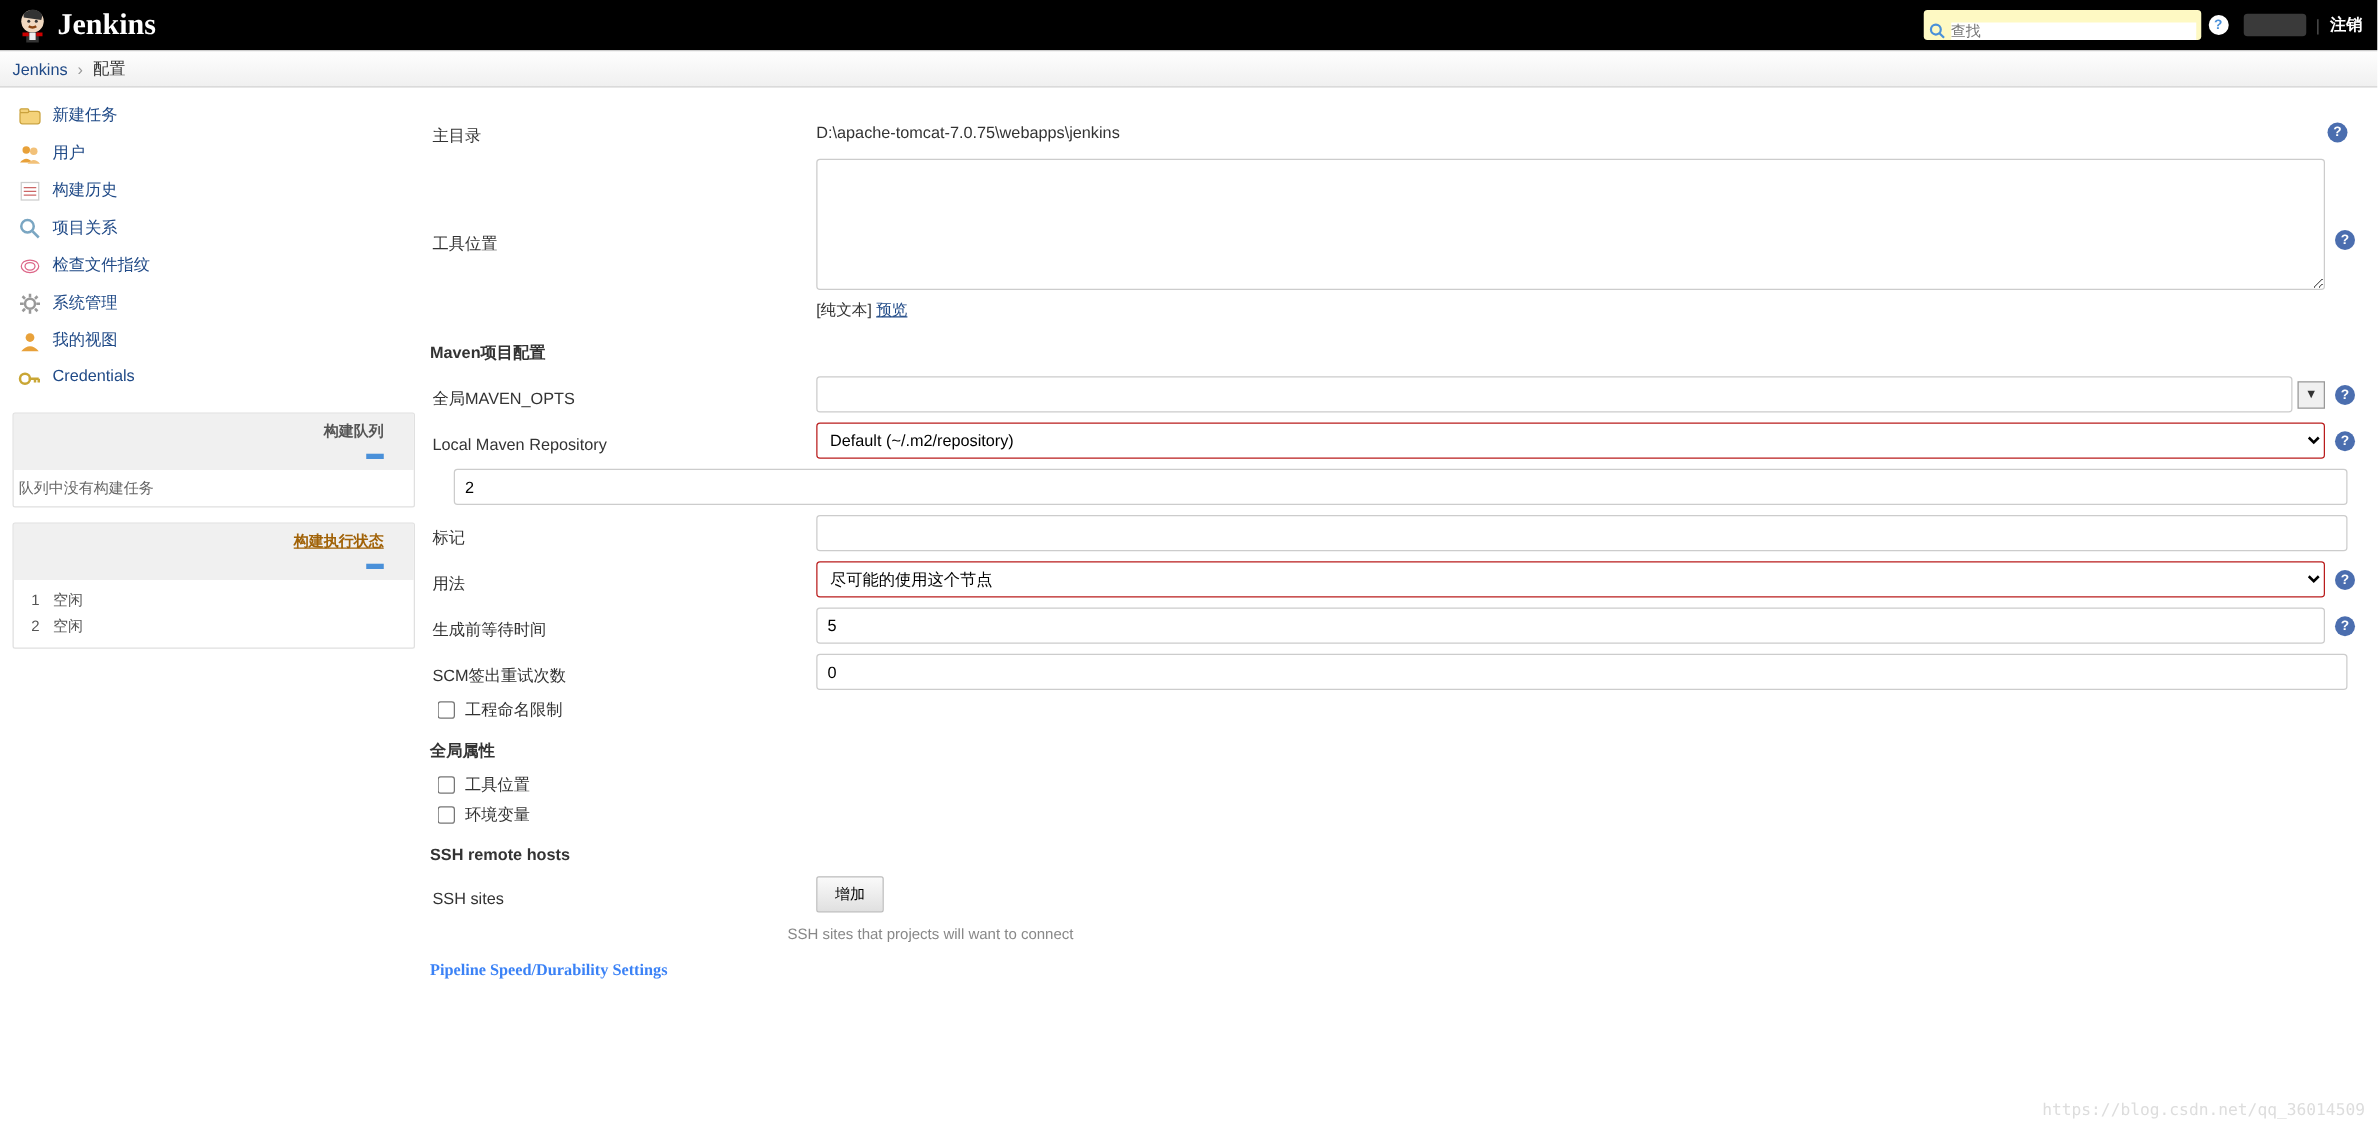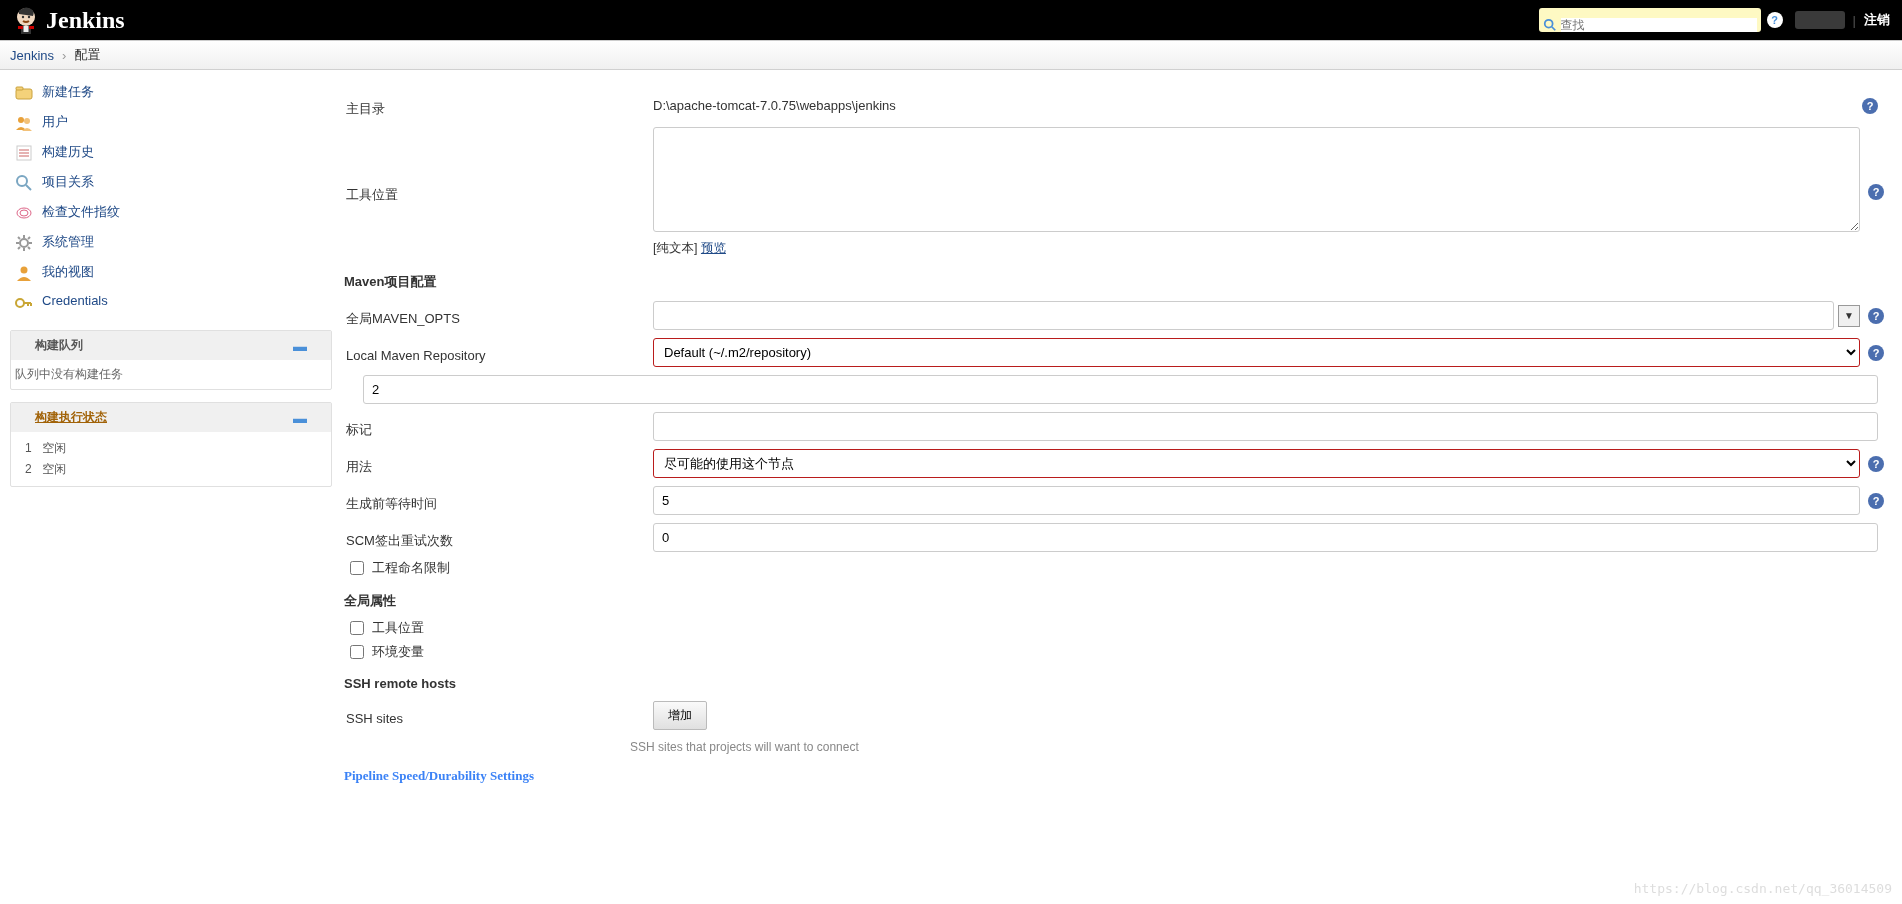--- a/index.html
+++ b/index.html
@@ -30,21 +30,21 @@
 #side { width:340px; padding:8px 8px 8px 10px; }
 #main { flex:1; padding:18px 18px 20px 0; max-width:100%; }
 
 
 .nav-item { display:flex; align-items:flex-start; gap:8px; padding:5px 4px; cursor:pointer; font-size:13px; }
 .nav-item a { color:#204a87; }
 .nav-icon { width:20px; height:20px; display:inline-flex; align-items:center; justify-content:center; }
 
 
 .side-panel { margin-top:12px; border:1px solid #e0e0e0; border-radius:2px; }
-.panel-head { background:#f0f0f0; padding:6px 24px; font-weight:bold; font-size:12px; color:#555; display:flex; align-items:center; justify-content:space-between; }
+.panel-head { background:#f0f0f0; padding:6px 24px; font-weight:bold; font-size:12px; color:#555; display:flex; align-items:flex-end; justify-content:space-between;flex-direction:column; }
 .panel-collapse { color:#4a90d9; font-size:14px; cursor:pointer; }
 .panel-body { padding:6px 4px; font-size:12px; color:#666; }
 .exec-row { padding:2px 10px; color:#555; }
 .exec-row .idx { display:inline-block; width:14px; }
 .panel-head a { text-decoration:underline; color:#a16207; }
 
 
 .form-row { display:flex; align-items:center; padding:4px 0; }
 .form-label { width:290px; padding:6px 0 0 6px; color:#333; font-size:13px; }
 .form-field { flex:1; display:flex; align-items:center; gap:4px; padding-right:6px;margin-left:23px;}

